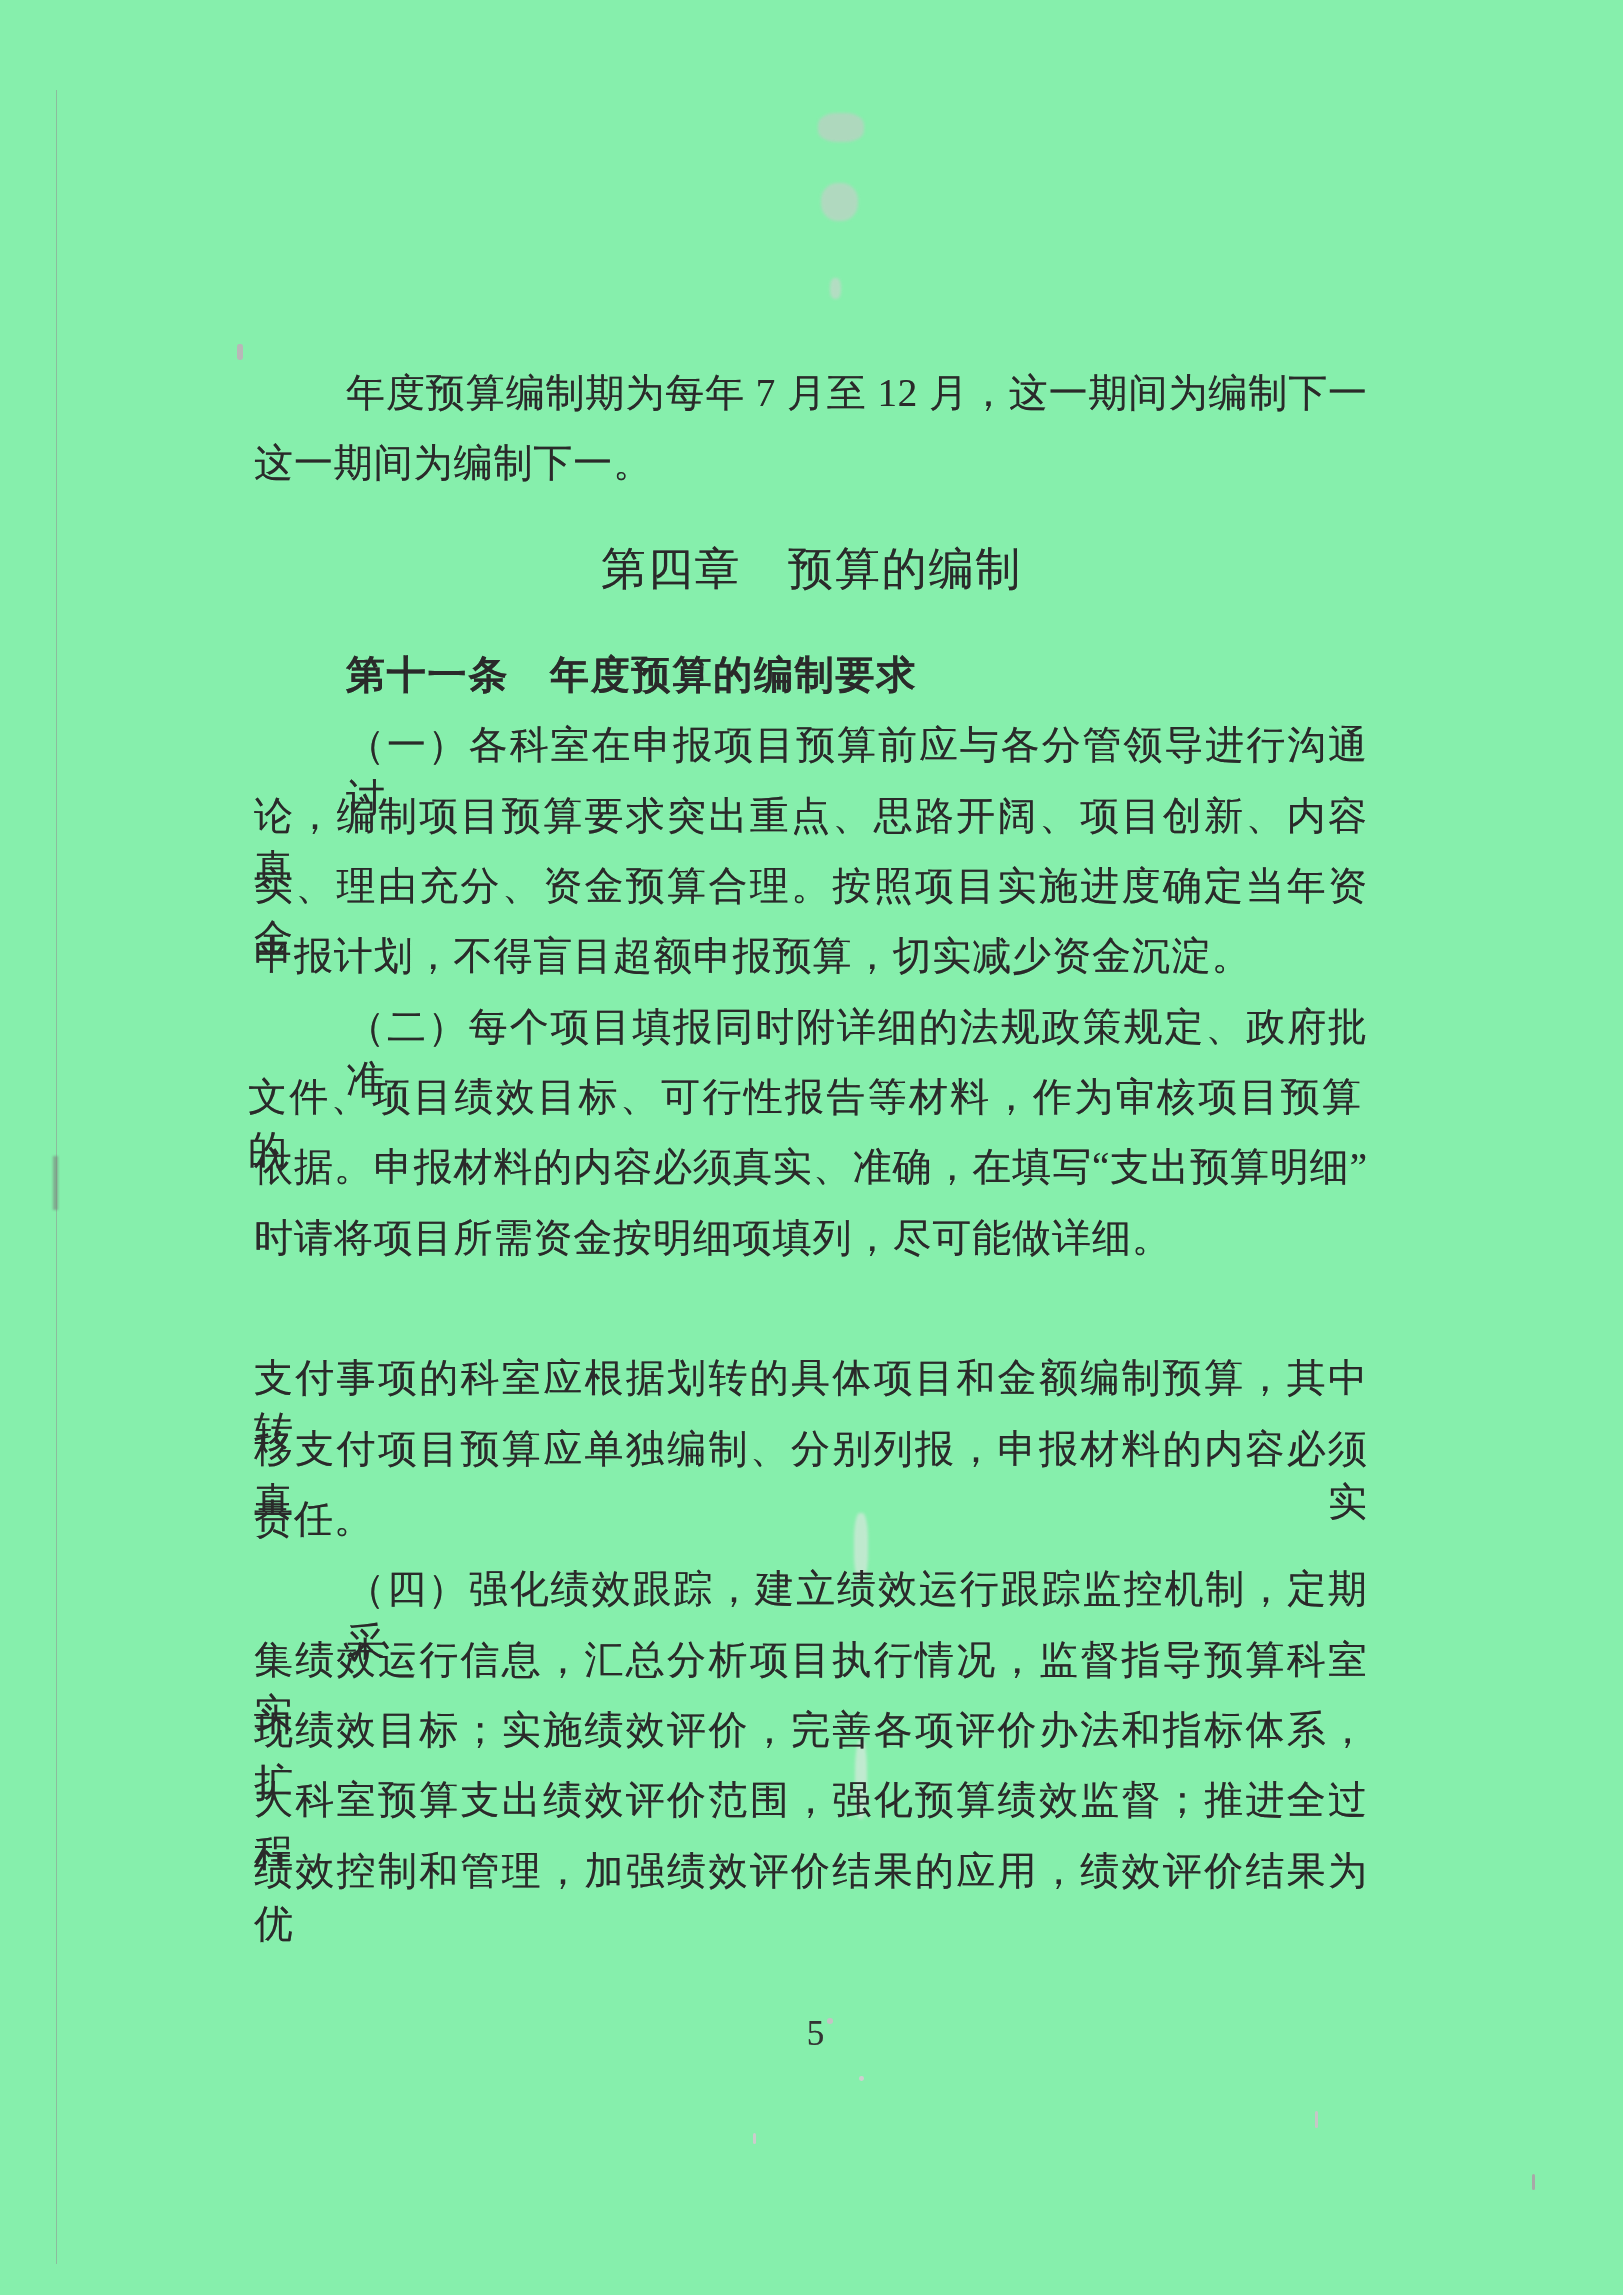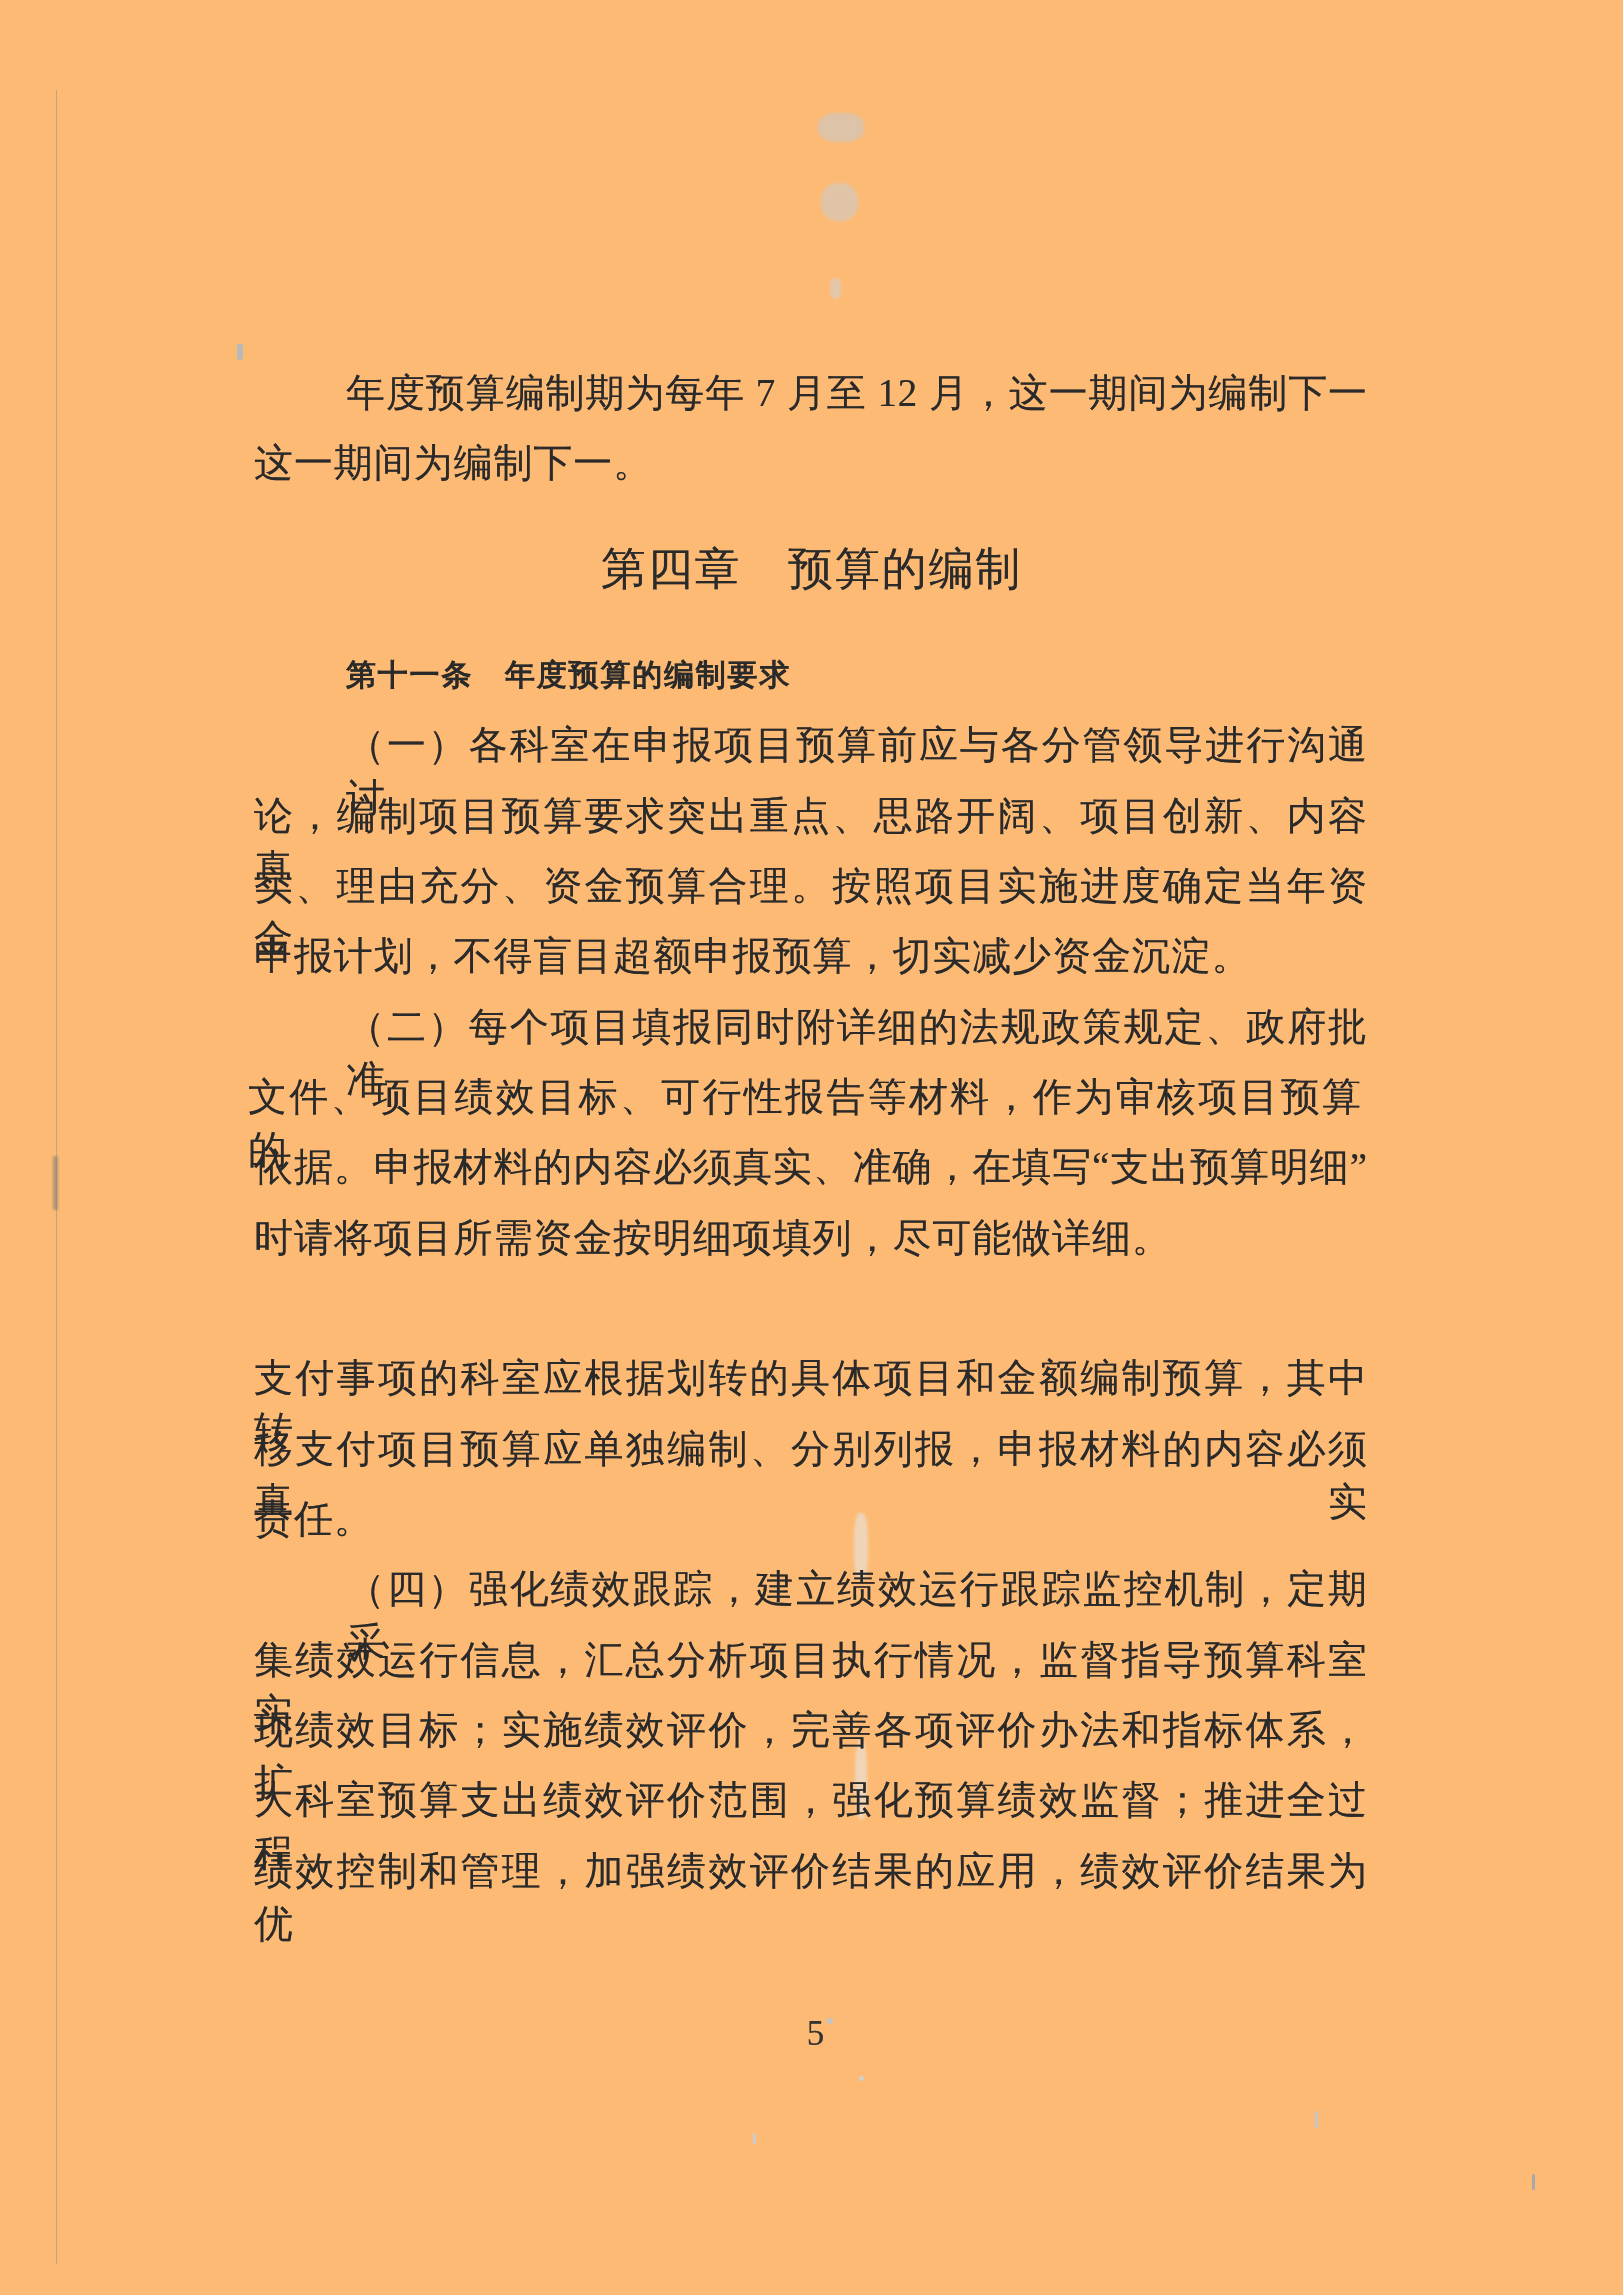--- a/index.html
+++ b/index.html
@@ -1,19 +1,19 @@
 <!DOCTYPE html>
 <html style="font-size:9.8px"><head>
 <meta charset="utf-8">
 <style>
   html,body{margin:0;padding:0;background:#ffffff;}
   .page{
     position:relative;
     width:1623px;height:2295px;
-    background:#fdba74;
+    background:#86efac;
     overflow:hidden;
     font-family:"Liberation Serif","DejaVu Serif",serif;
     color:#2a2a2a;
   }
   
   .edge-line{
     position:absolute;left:56px;top:90px;width:1.2px;height:2174px;
     background:rgba(145,145,145,0.55);
   }
   .edge-smudge{
@@ -36,21 +36,21 @@
   .chapter{
     position:absolute;left:0;top:541px;width:1623px;
     margin:0;text-align:center;
     font-family:"DejaVu Sans","Liberation Sans",sans-serif;
     font-weight:normal;font-size:45px;line-height:56px;
     color:#2a2a2a;letter-spacing:1.8px;
     text-shadow:0 0 0.6px rgba(40,40,40,0.6);
   }
   .article{
     position:absolute;left:346px;top:648px;
-    font-weight:bold;font-size:30px;line-height:53px;
+    font-weight:bold;font-size:39px;line-height:53px;
     letter-spacing:1.8px;white-space:nowrap;
     text-shadow:0 0 0.6px rgba(40,40,40,0.6);
   }
   .pagenum{
     position:absolute;left:797px;top:2015px;width:37px;
     text-align:center;font-size:35px;line-height:38px;color:#333;
     text-shadow:0 0 0.6px rgba(50,50,50,0.5);
   }
   
   .smudge{position:absolute;filter:blur(1.8px);opacity:0.6;}

